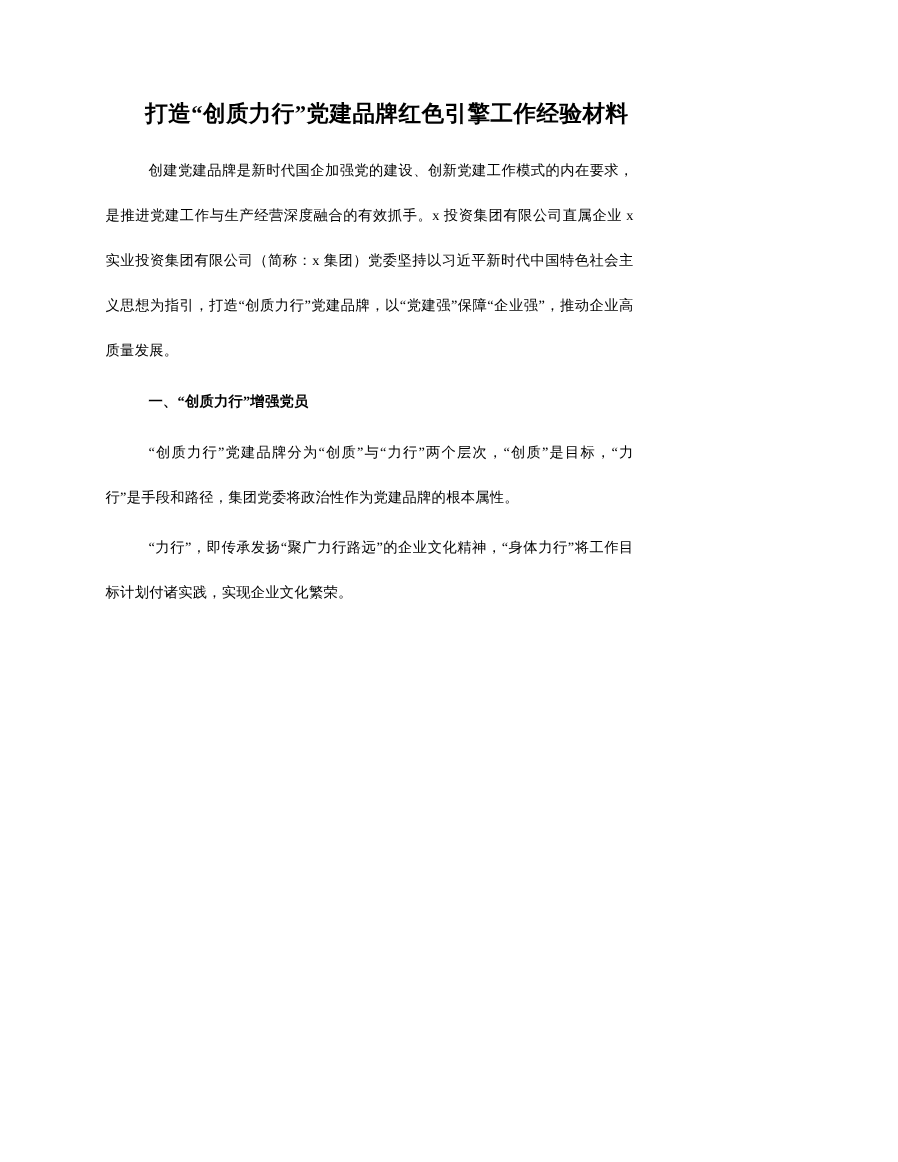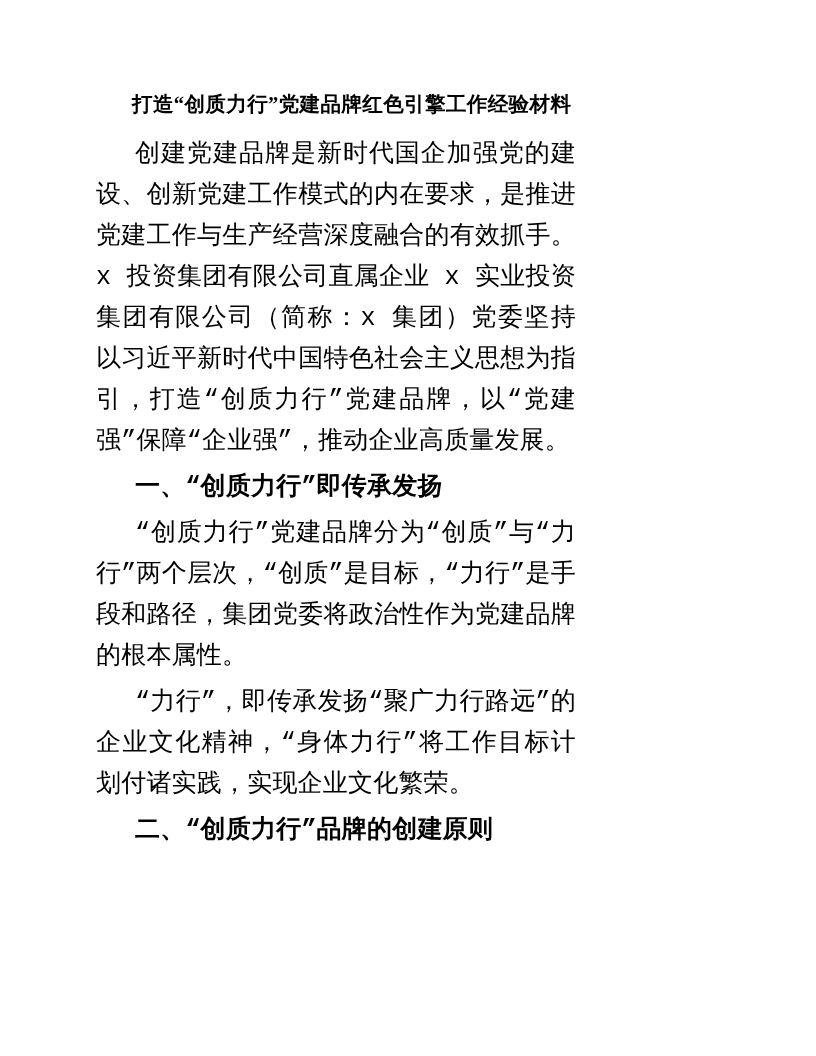--- a/index.html
+++ b/index.html
@@ -26,40 +26,39 @@
     font-size: 20.5px;
     line-height: 32px;
     font-weight: 700;
     text-align: left;
     text-indent: 36px;
     letter-spacing: 0.4px;
     margin: 0 0 14px 0;
     font-family: "Liberation Serif", "DejaVu Serif", serif;
   }
   .para {
-    font-size: 25px;
+    font-size: 13px;
     line-height: 41px;
     text-align: justify;
     text-justify: inter-ideograph;
     text-indent: 39px;
     margin: 0 0 5px 0;
     letter-spacing: 0.2px;
-    font-family: Liberation Mono, monospace;
+    font-family: Liberation Serif, serif;
   }
   .para.heading {
     font-weight: 700;
   }
   .para:last-child {
     margin-bottom: 0;
   }
 </style>
 </head>
 <body>
 
 <div class="page">
   <h1 class="doc-title">打造“创质力行”党建品牌红色引擎工作经验材料</h1>
 
   <p class="para">创建党建品牌是新时代国企加强党的建设、创新党建工作模式的内在要求，是推进党建工作与生产经营深度融合的有效抓手。x 投资集团有限公司直属企业 x 实业投资集团有限公司（简称：x 集团）党委坚持以习近平新时代中国特色社会主义思想为指引，打造“创质力行”党建品牌，以“党建强”保障“企业强”，推动企业高质量发展。</p>
-  <p class="para heading">一、“创质力行”即传承发扬</p>
+  <p class="para heading">一、“创质力行”增强党员</p>
   <p class="para">“创质力行”党建品牌分为“创质”与“力行”两个层次，“创质”是目标，“力行”是手段和路径，集团党委将政治性作为党建品牌的根本属性。</p>
   <p class="para">“力行”，即传承发扬“聚广力行路远”的企业文化精神，“身体力行”将工作目标计划付诸实践，实现企业文化繁荣。</p>
-  <p class="para heading">二、“创质力行”品牌的创建原则</p>
 </div>
 
 </body></html>

